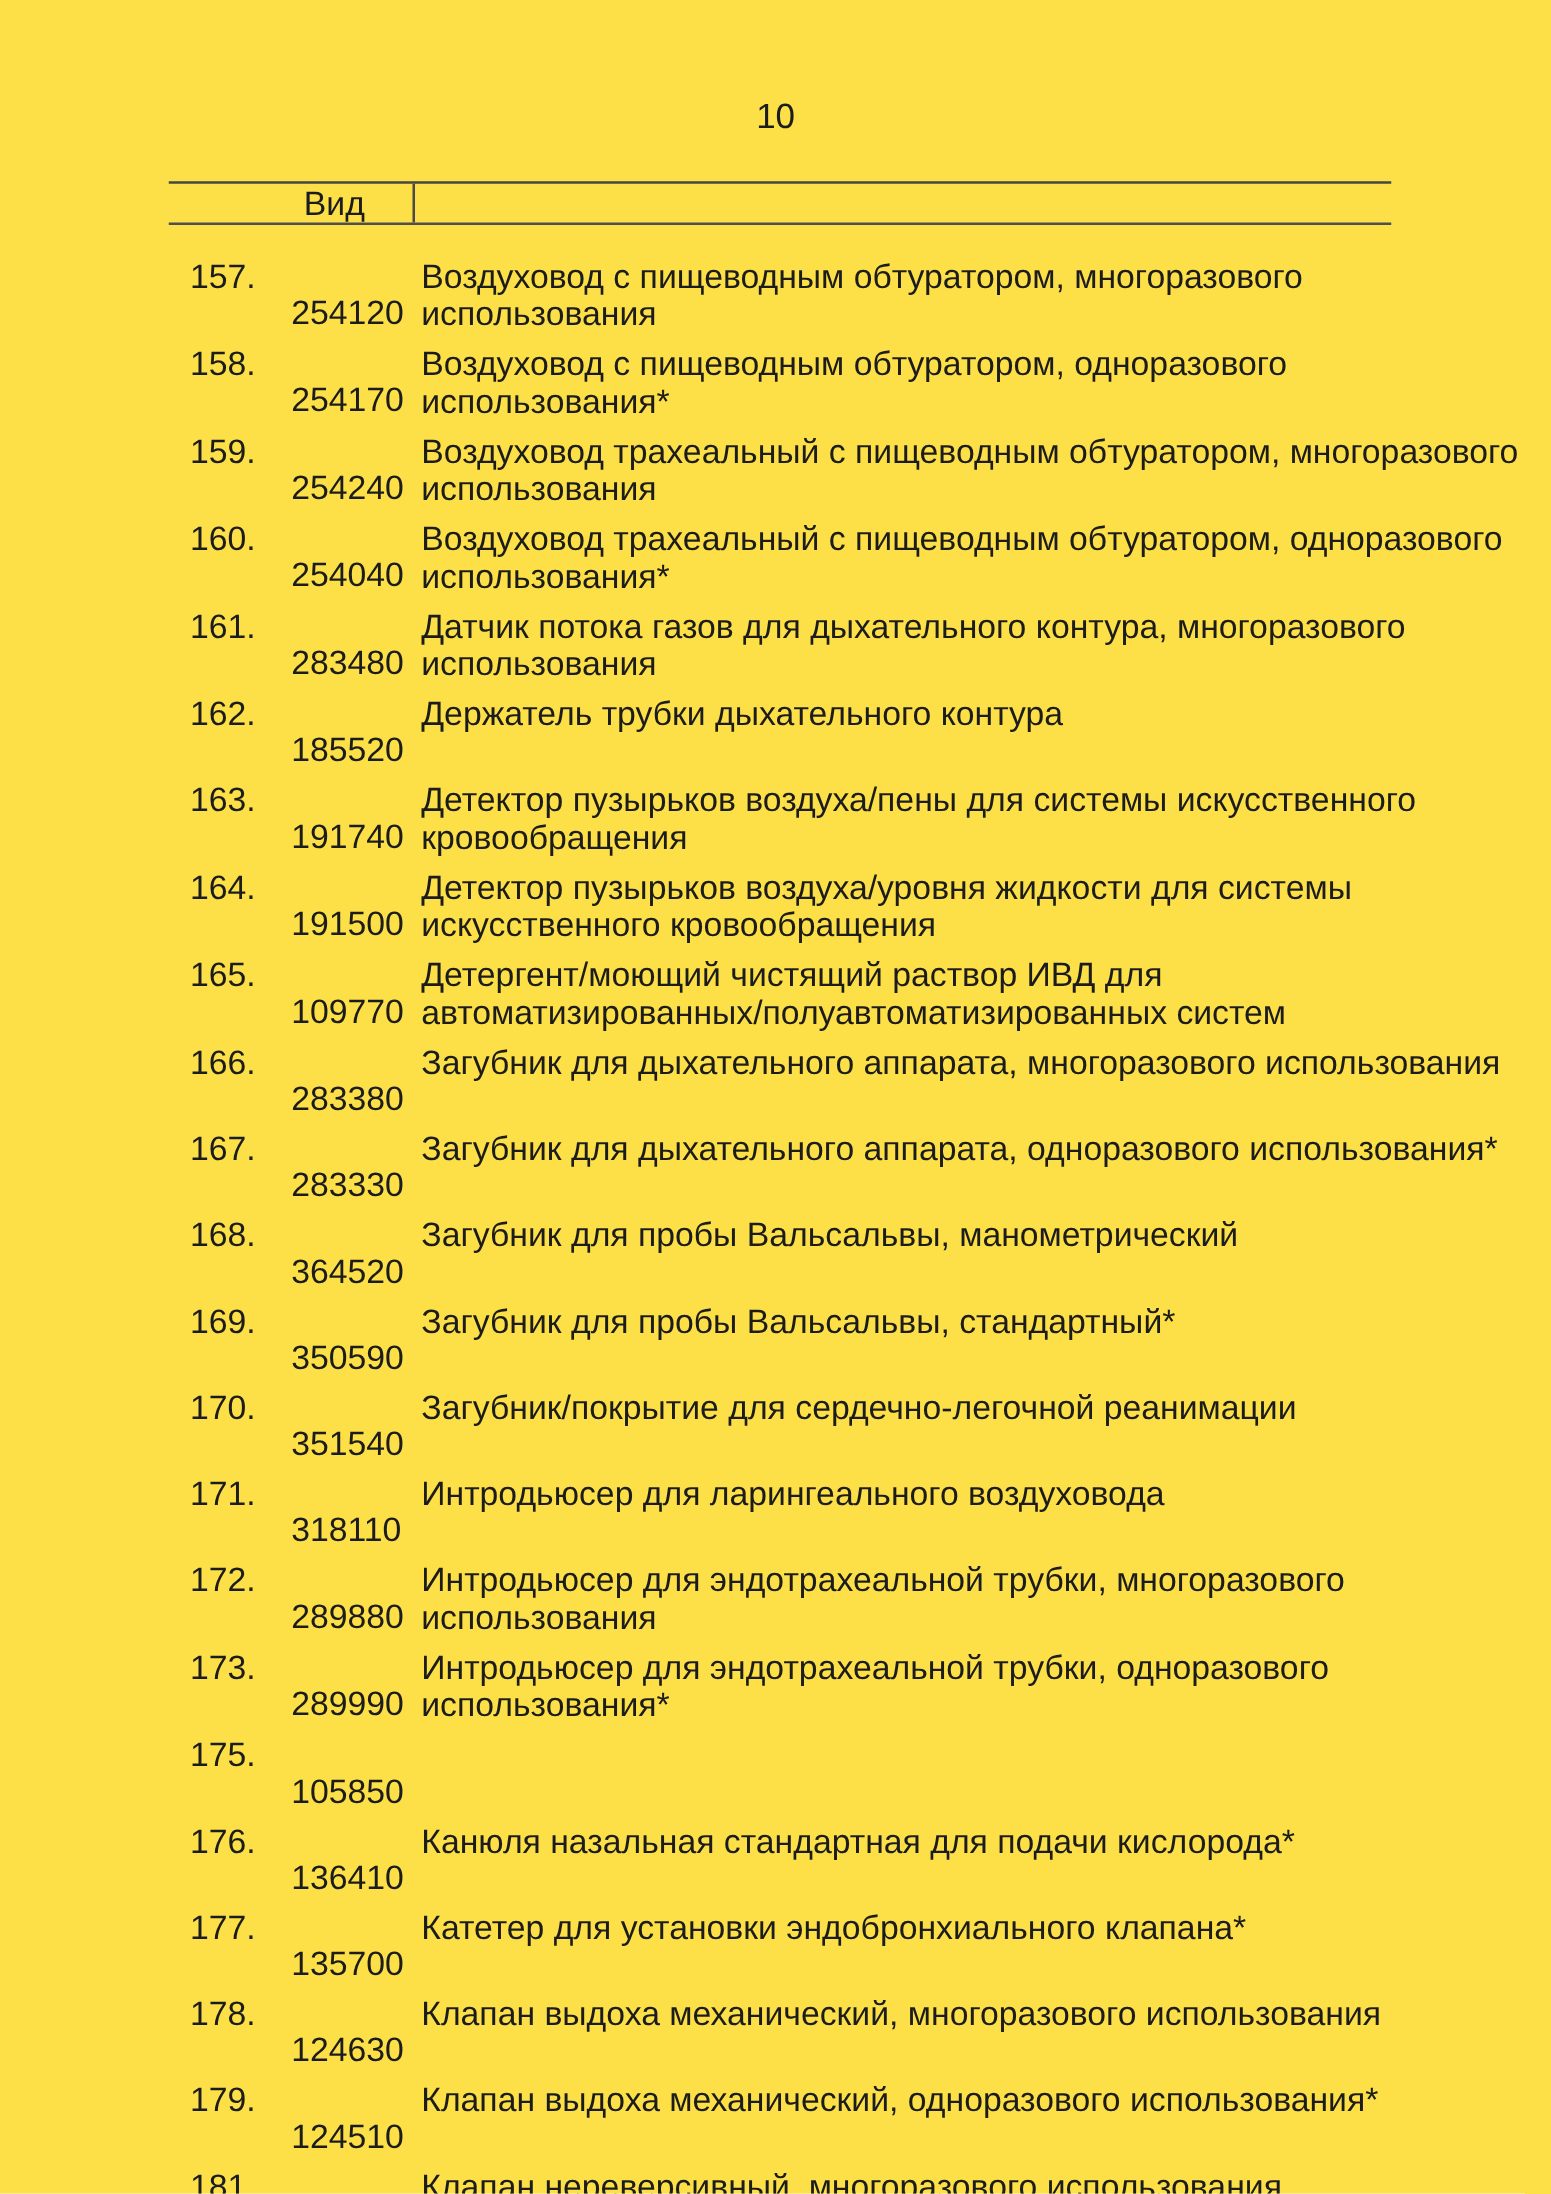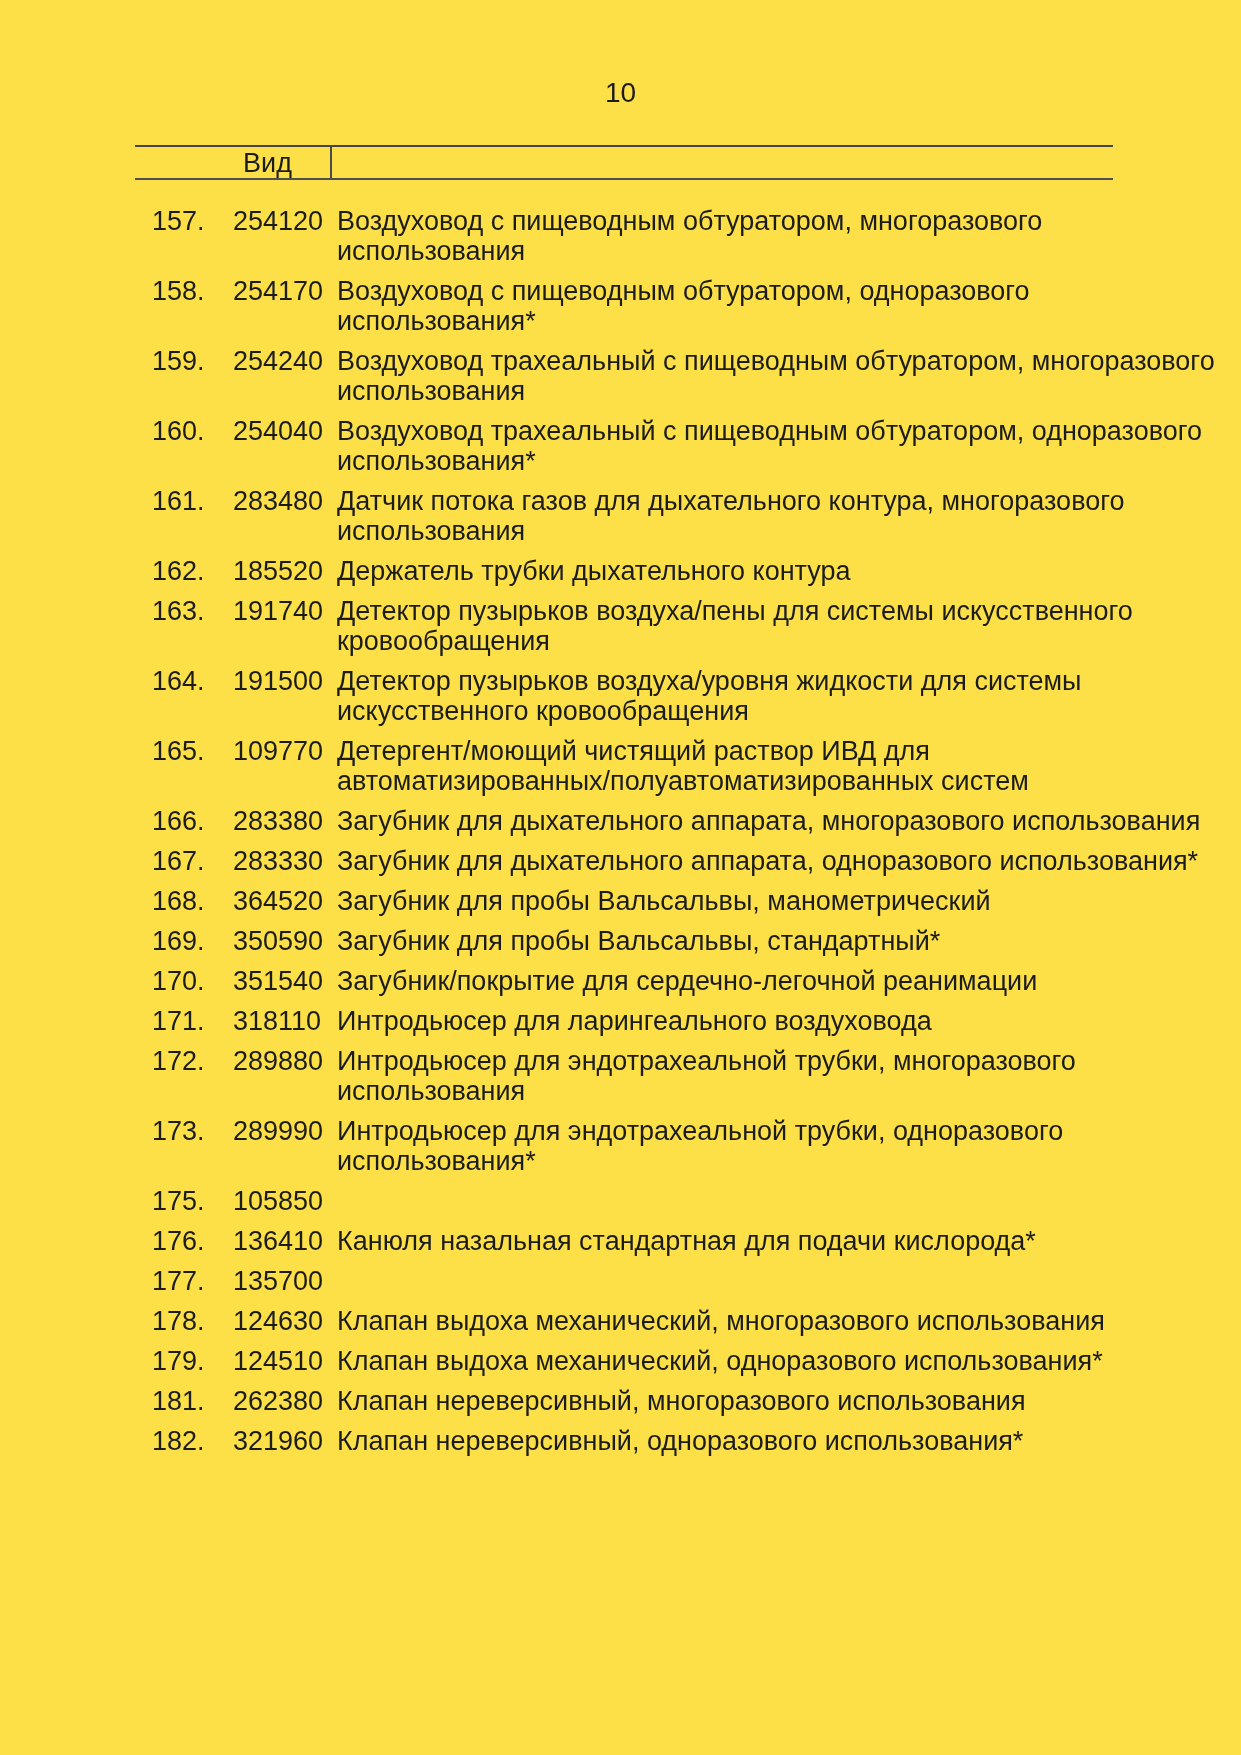--- a/index.html
+++ b/index.html
@@ -71,20 +71,21 @@
   }
   .row-num {
     width: 98px;
     box-sizing: border-box;
     padding-left: 17px;
     flex: none;
   }
   .row-code {
     width: 104px;
     flex: none;
+    margin-top: 29px;
   }
   .row-name {
     flex: none;
     white-space: pre;
   }
 </style>
 </head>
 <body>
 
 <div class="page">
@@ -218,20 +219,21 @@
 
   <div class="row">
     <div class="row-num">176.</div>
     <div class="row-code">136410</div>
     <div class="row-name">Канюля назальная стандартная для подачи кислорода*</div>
   </div>
 
   <div class="row">
     <div class="row-num">177.</div>
     <div class="row-code">135700</div>
+    <div class="row-name">Катетер для установки эндобронхиального клапана*</div>
   </div>
 
   <div class="row">
     <div class="row-num">178.</div>
     <div class="row-code">124630</div>
     <div class="row-name">Клапан выдоха механический, многоразового использования</div>
   </div>
 
   <div class="row">
     <div class="row-num">179.</div>

